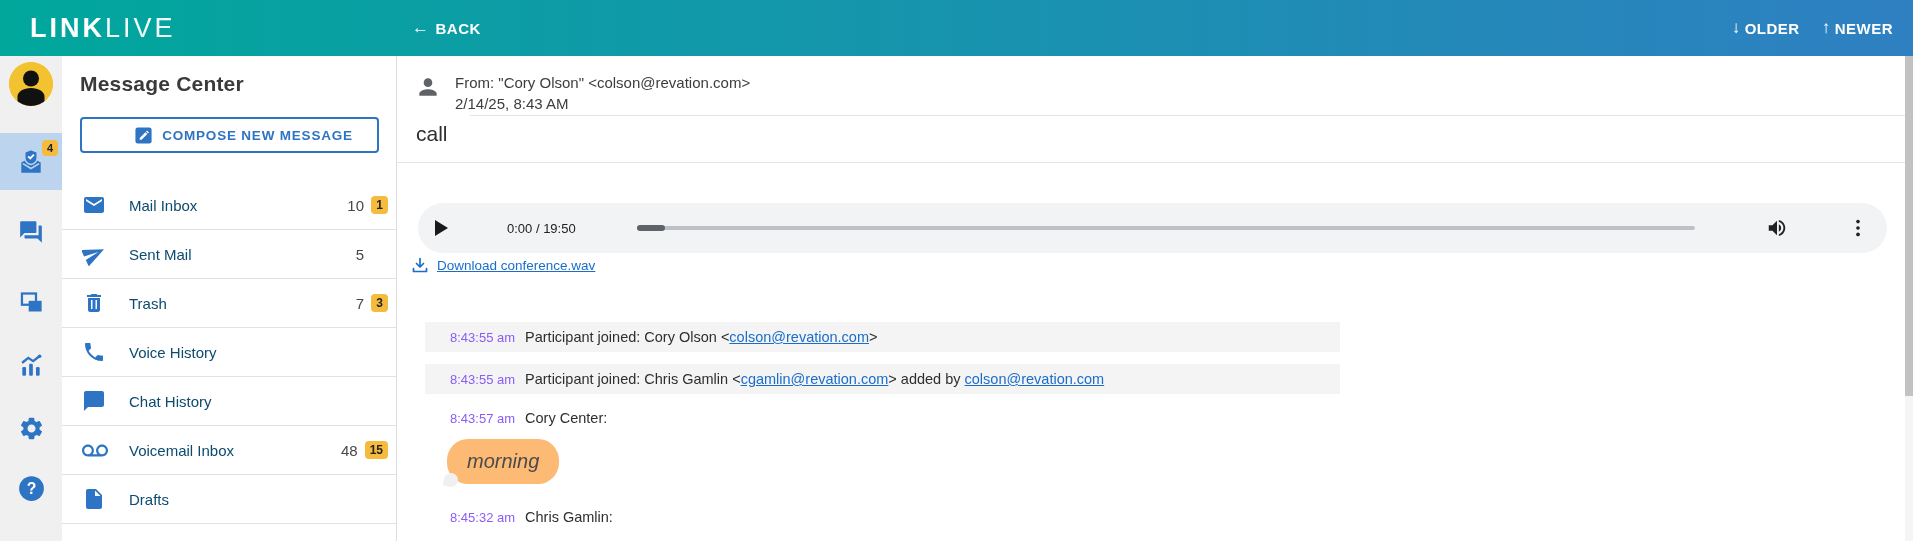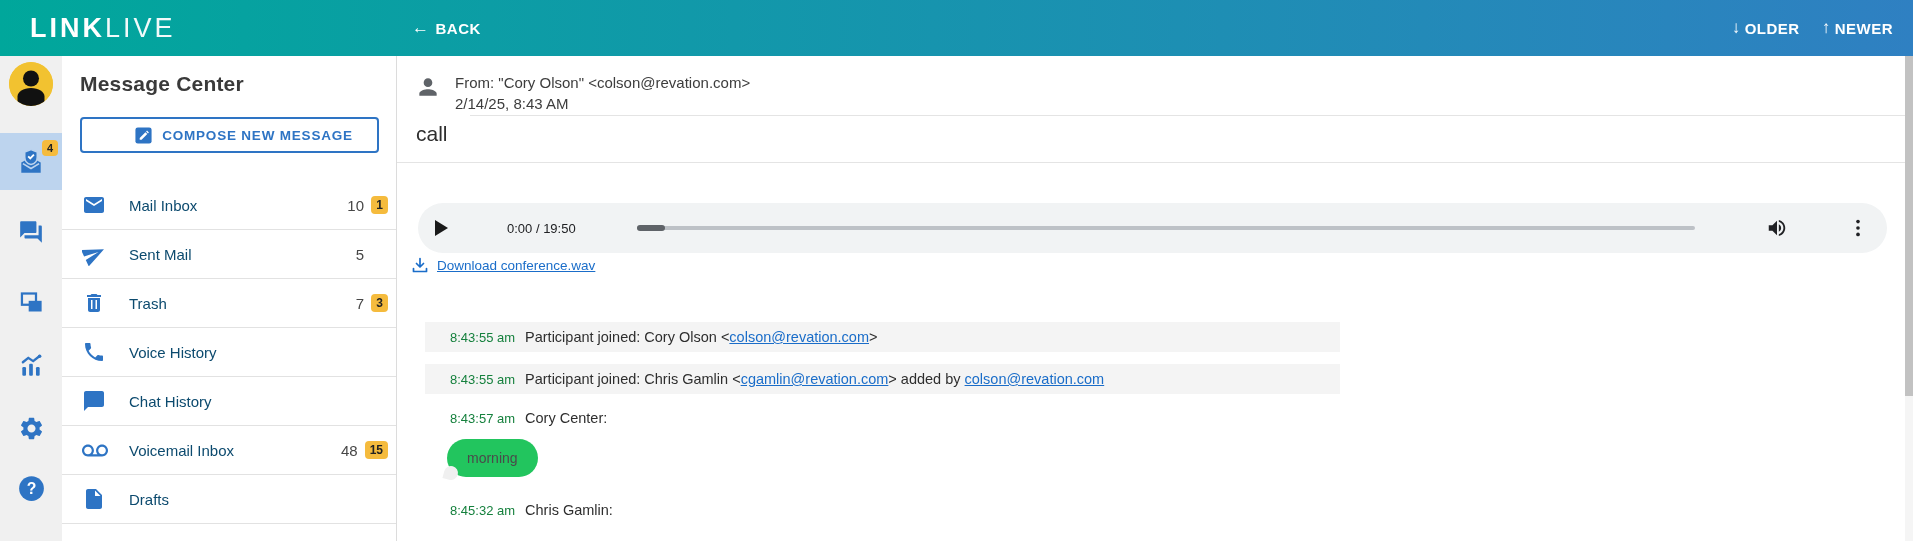--- a/index.html
+++ b/index.html
@@ -78,25 +78,25 @@
 
   .download-row { position:absolute; top:200px; left:14px; display:flex; align-items:center; gap:8px; }
   .dl-ic { width:18px; height:18px; color:var(--link,#1a6dc9); }
   .dl-link { font-size:13.5px; color:var(--link,#1a6dc9); text-decoration:underline; cursor:pointer; }
 
   .transcript { position:absolute; top:266px; left:0; right:8px; }
   .t-row { display:flex; align-items:center; gap:10px; }
   .t-system { background:#f4f4f4; width:915px; margin-left:28px; height:30px; padding-left:25px;
               margin-bottom:12px; }
   .t-speaker { padding-left:53px; height:20px; margin-top:14px; }
-  .t-time { font-size:13px; color:#15803d; white-space:nowrap; }
+  .t-time { font-size:13px; color:#8b5cf6; white-space:nowrap; }
   .t-text { font-size:14.5px; color:#2e2e2e; }
   .t-text a { color:var(--link,#1a6dc9); text-decoration:underline; cursor:pointer; }
-  .t-bubble { position:relative; margin:11px 0 0 50px; width:fit-content; background:#22c55e;
-              border-radius:21px; padding:11px 20px; font-size:14px; color:#4a4a4a; }
+  .t-bubble { position:relative; margin:11px 0 0 50px; width:fit-content; background:#fdba74;
+              border-radius:21px; padding:11px 20px; font-size:20px; color:#4a4a4a;font-style:italic; }
   .t-bubble::after { content:""; position:absolute; left:-3px; bottom:-3px; width:14px; height:14px;
                      background:#f0f0f0; border-radius:50% 50% 50% 0; transform:rotate(15deg); }
   .t-bubble + .t-speaker { margin-top:23px; }
 
   
   .scrollbar { position:absolute; right:0; top:56px; width:8px; height:485px; background:#f5f5f5; }
   .scroll-thumb { position:absolute; top:0; left:0; width:8px; height:340px; background:#c2c2c2; }
 
   svg { display:block; }
 </style>

